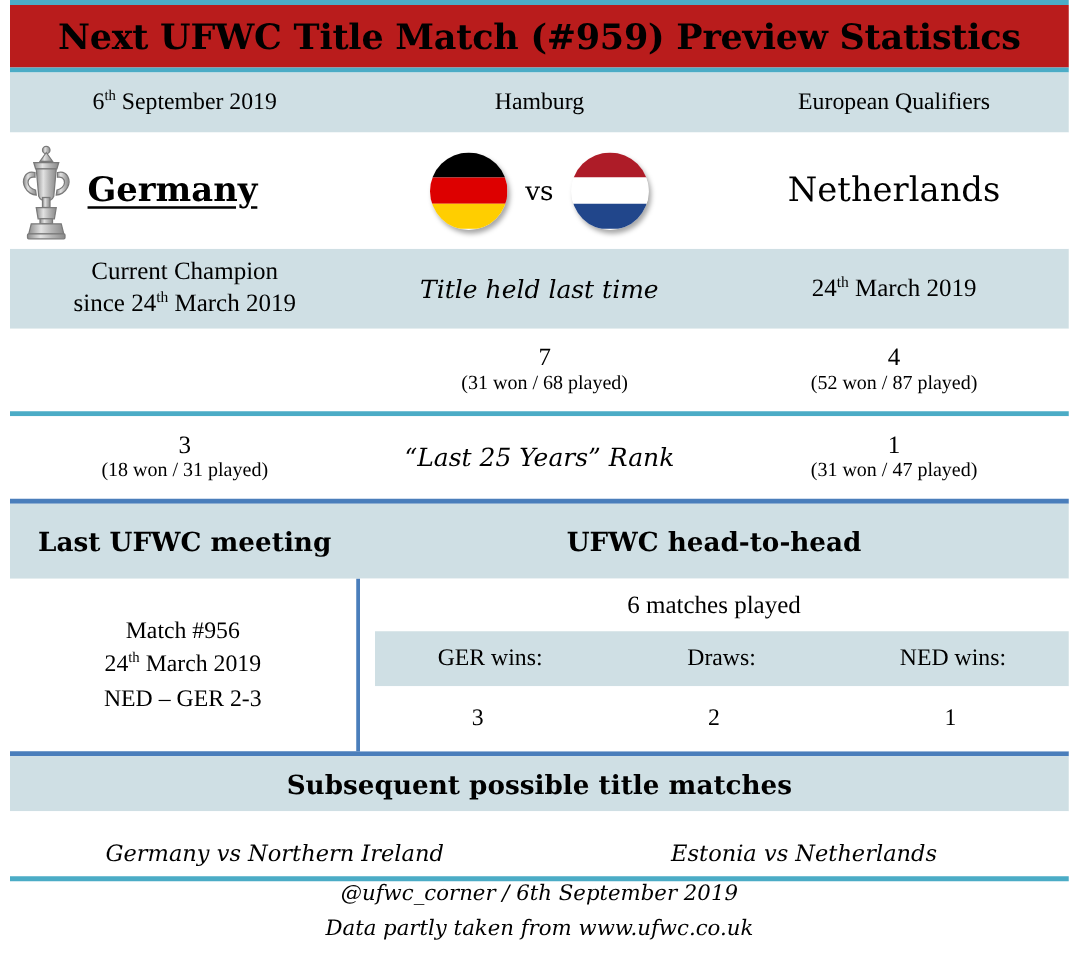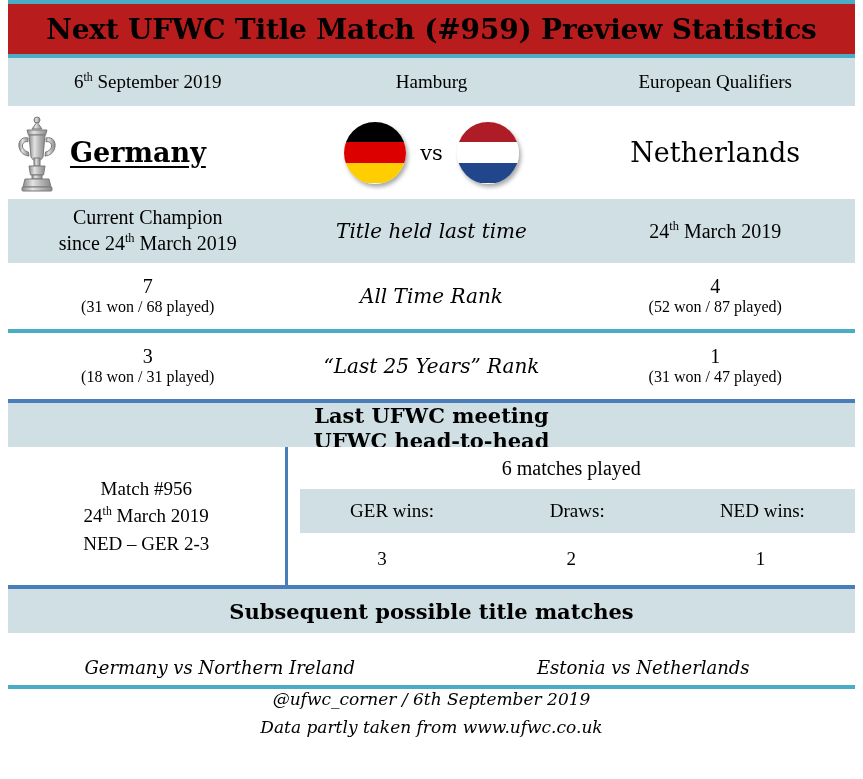--- a/index.html
+++ b/index.html
@@ -61,20 +61,21 @@
     letter-spacing: -0.2px;
     white-space: nowrap;
   }
 
   
   .row3 {
     display: flex;
     align-items: center;
     width: 100%;
     box-sizing: border-box;
+    justify-content: flex-end;
   }
   .col-left   { width: 33%; text-align: center; }
   .col-mid    { width: 34%; text-align: center; }
   .col-right  { width: 33%; text-align: center; }
 
   .meta-row { height: 48px; font-size: 19px; }
 
   
   .teams-row {
     height: 93px;
@@ -139,24 +140,23 @@
     font-family: "DejaVu Serif", "Liberation Serif", serif;
   }
 
   
   .rank-row { height: 66px; font-size: 19px; }
   .rank-num { font-size: 20px; line-height: 1.15; }
   .rank-sub { font-size: 16px; line-height: 1.15; }
 
   
   .sect-head {
-    height: 44px;
-    display: flex;
-    align-items: center;
-    flex-direction: column;
+    height: 60px;
+    display: flex;
+    align-items: center;
   }
   .sect-head .h-left {
     width: 33%;
     text-align: center;
     font-family: "DejaVu Serif", "Liberation Serif", serif;
     font-weight: bold;
     font-size: 21px;
   }
   .sect-head .h-right {
     width: 67%;
@@ -327,21 +327,20 @@
     </div>
     <div class="col-mid label-italic">Title held last time</div>
     <div class="col-right"><span>24</span><sup>th</sup><span> March 2019</span></div>
   </div>
 
   <div class="white row3 rank-row">
     <div class="col-left">
       <div class="rank-num">7</div>
       <div class="rank-sub">(31 won / 68 played)</div>
     </div>
-    <div class="col-mid label-italic">All Time Rank</div>
     <div class="col-right">
       <div class="rank-num">4</div>
       <div class="rank-sub">(52 won / 87 played)</div>
     </div>
   </div>
 
   <div class="rule-teal"></div>
 
   <div class="white row3 rank-row">
     <div class="col-left">

